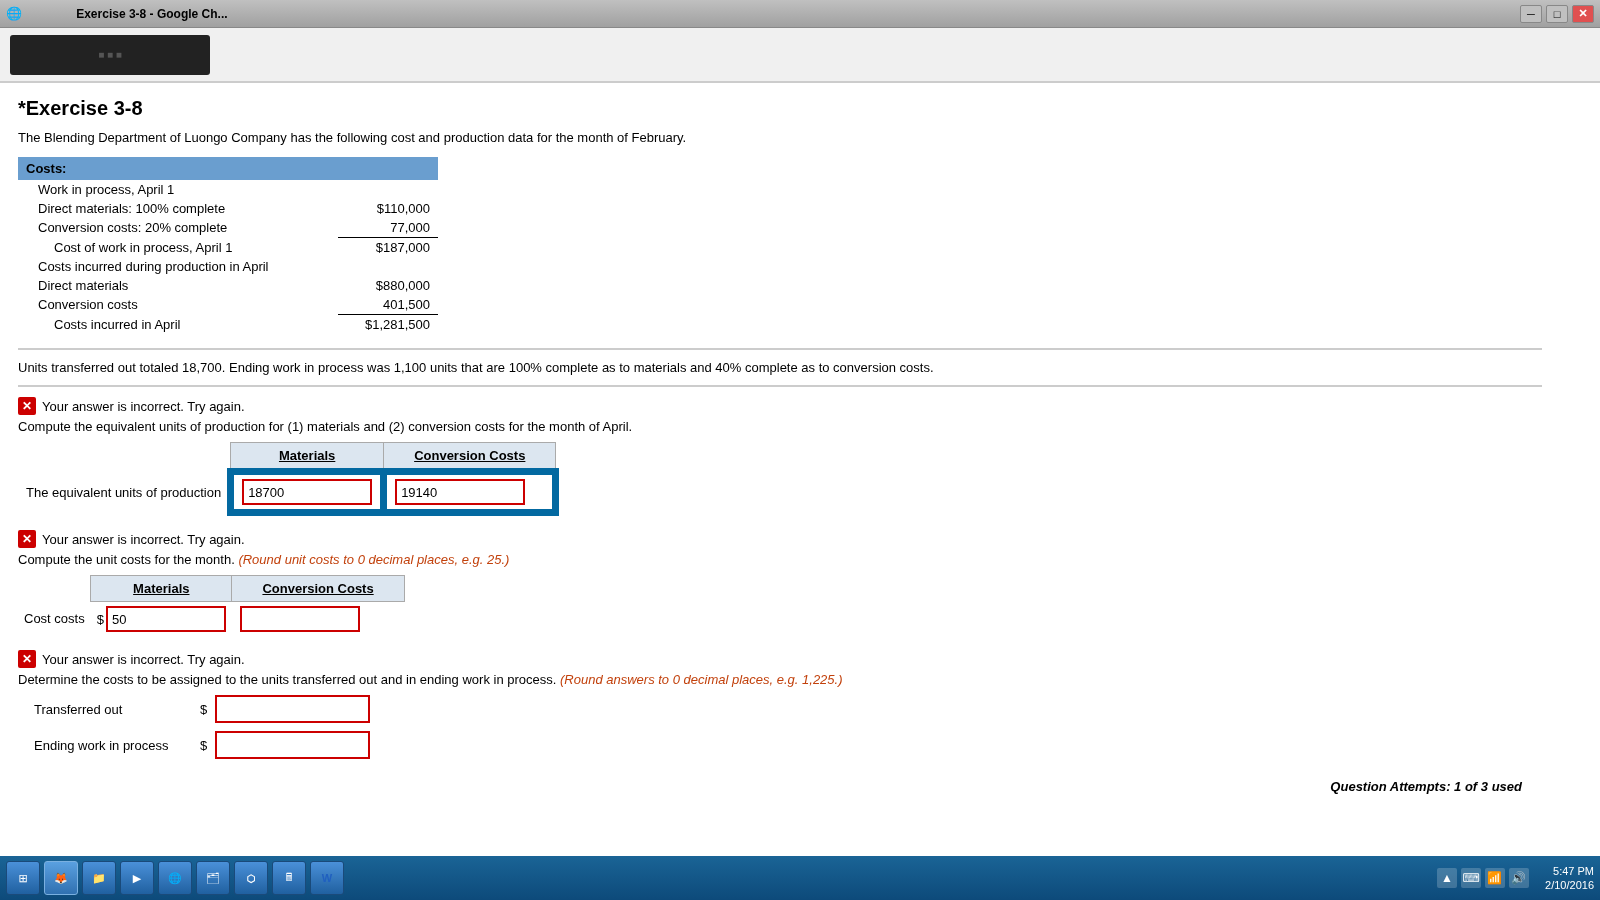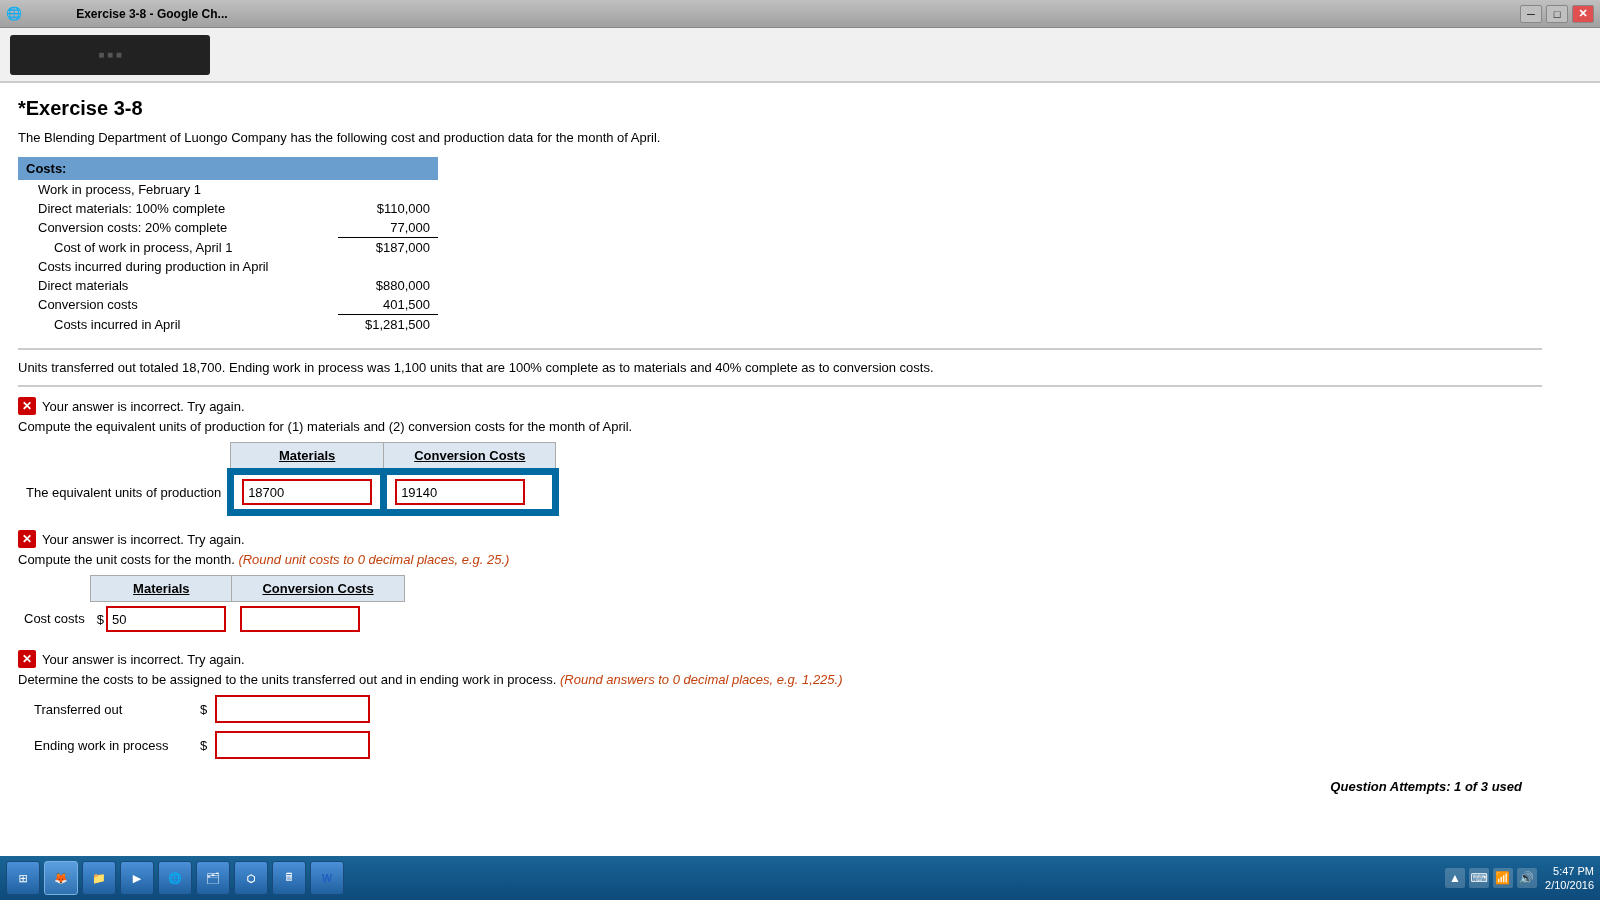--- a/index.html
+++ b/index.html
@@ -290,20 +290,21 @@
     .taskbar-right {
       display: flex;
       align-items: center;
       gap: 8px;
       color: #fff;
       font-size: 11px;
     }
     .taskbar-clock {
       text-align: right;
       line-height: 1.3;
+      margin-left: 8px;
     }
     .taskbar-icons {
       display: flex;
       gap: 4px;
       align-items: center;
     }
     .taskbar-icon {
       width: 20px;
       height: 20px;
       background: rgba(255,255,255,0.2);
@@ -332,31 +333,31 @@
 
 <div class="toolbar">
   <div class="toolbar-logo">
     <span style="color:#555; font-size:10px;">■ ■ ■</span>
   </div>
 </div>
 
 <div class="main-content">
 
   <div class="page-title">*Exercise 3-8</div>
-  <div class="description">The Blending Department of Luongo Company has the following cost and production data for the month of April.</div>
+  <div class="description">The Blending Department of Luongo Company has the following cost and production data for the month of February.</div>
 
   <table class="costs-table">
     <thead>
       <tr>
         <th colspan="2">Costs:</th>
       </tr>
     </thead>
     <tbody>
       <tr>
-        <td class="indent1">Work in process, February 1</td>
+        <td class="indent1">Work in process, April 1</td>
         <td class="amount"></td>
       </tr>
       <tr>
         <td class="indent1">Direct materials: 100% complete</td>
         <td class="amount">$110,000</td>
       </tr>
       <tr>
         <td class="indent1">Conversion costs: 20% complete</td>
         <td class="amount">77,000</td>
       </tr>

